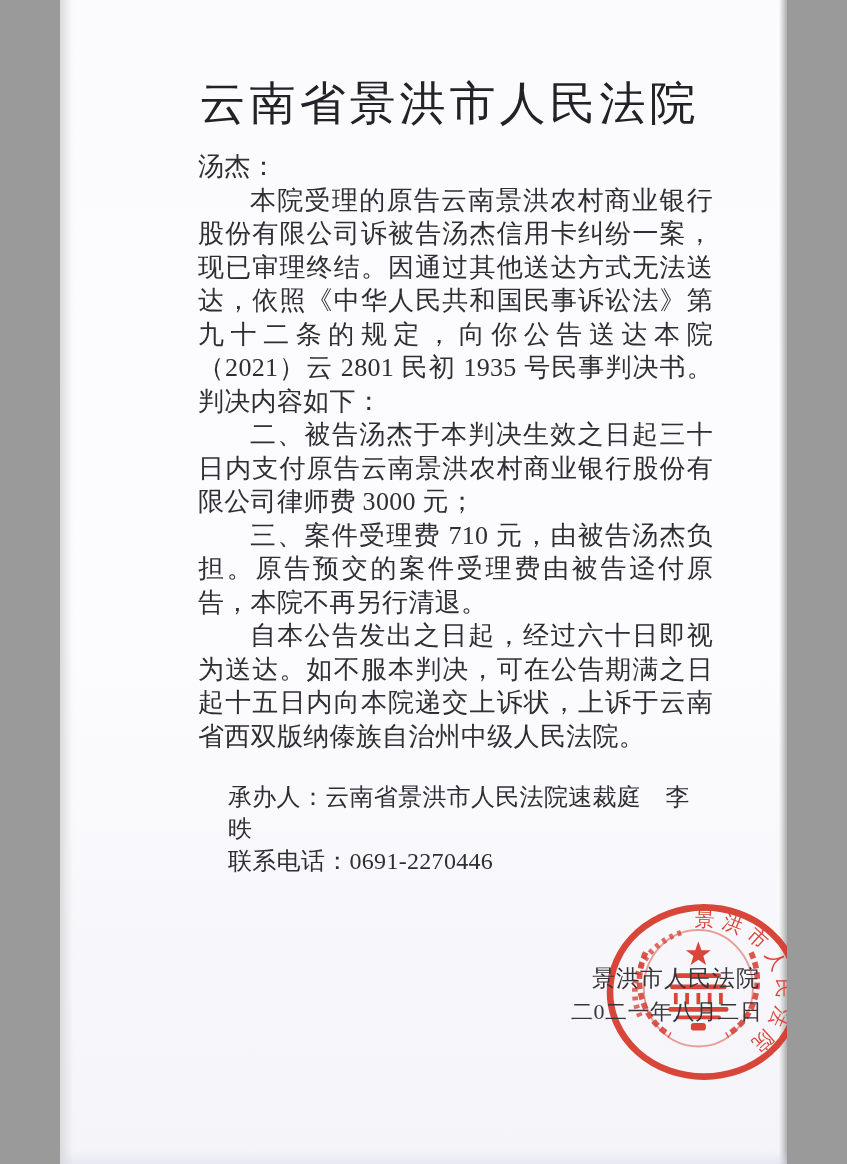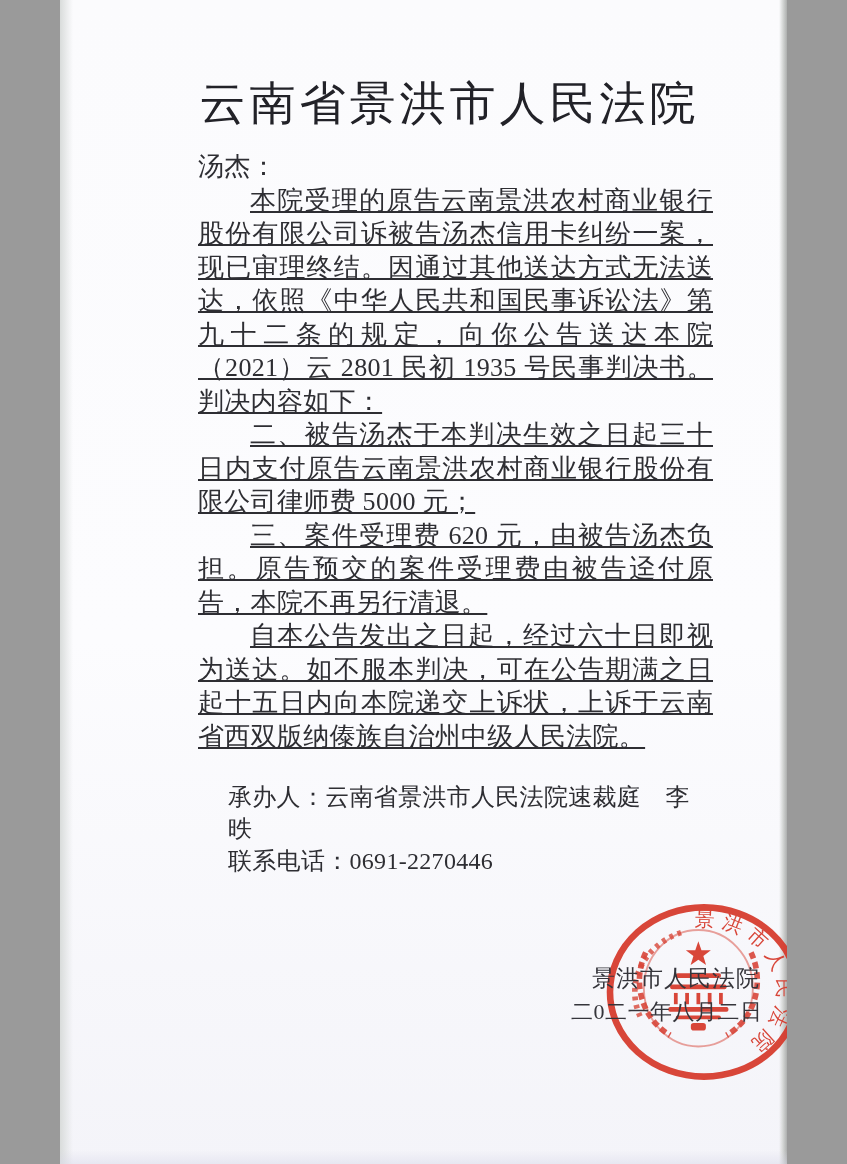--- a/index.html
+++ b/index.html
@@ -29,21 +29,21 @@
   }
 
   main{
     margin:18px 74px 0 138px;
     font-size:26px;line-height:33.5px;
     text-align:justify;text-justify:inter-character;
     letter-spacing:.3px;
   }
   main p{margin:0;}
   .salutation{text-indent:0;margin-top:19px;}
-  .para{text-indent:2em;text-decoration:underline;}
+  .para{text-indent:2em;}
 
   .footer-block{margin-top:28px;margin-left:30px;font-size:24px;line-height:32px;}
   .footer-block p{margin:0;text-align:left;text-indent:0;}
 
   
   .seal-wrap{position:absolute;left:536px;top:898px;width:216px;height:188px;}
   .seal-wrap svg{width:100%;height:100%;opacity:.93;}
 
   .seal-overlay{position:absolute;color:#35353b;z-index:5;}
   .seal-court{left:532px;top:963px;font-size:23px;letter-spacing:1px;}
@@ -57,22 +57,22 @@
   <div class="edge-right"></div>
   <div class="edge-bottom"></div>
 
   <header>
     <h1 class="title-main">云南省景洪市人民法院</h1>
   </header>
 
   <main>
     <p class="salutation">汤杰：</p>
     <p class="para">本院受理的原告云南景洪农村商业银行股份有限公司诉被告汤杰信用卡纠纷一案，现已审理终结。因通过其他送达方式无法送达，依照《中华人民共和国民事诉讼法》第九十二条的规定，向你公告送达本院（2021）云 2801 民初 1935 号民事判决书。判决内容如下：</p>
-    <p class="para">二、被告汤杰于本判决生效之日起三十日内支付原告云南景洪农村商业银行股份有限公司律师费 5000 元；</p>
-    <p class="para">三、案件受理费 620 元，由被告汤杰负担。原告预交的案件受理费由被告迳付原告，本院不再另行清退。</p>
+    <p class="para">二、被告汤杰于本判决生效之日起三十日内支付原告云南景洪农村商业银行股份有限公司律师费 3000 元；</p>
+    <p class="para">三、案件受理费 710 元，由被告汤杰负担。原告预交的案件受理费由被告迳付原告，本院不再另行清退。</p>
     <p class="para">自本公告发出之日起，经过六十日即视为送达。如不服本判决，可在公告期满之日起十五日内向本院递交上诉状，上诉于云南省西双版纳傣族自治州中级人民法院。</p>
 
     <div class="footer-block">
       <p>承办人：云南省景洪市人民法院速裁庭　李昳</p>
       <p>联系电话：0691-2270446</p>
     </div>
   </main>
 
   <div class="seal-wrap">
     <svg viewBox="0 0 220 200" xmlns="http://www.w3.org/2000/svg">

